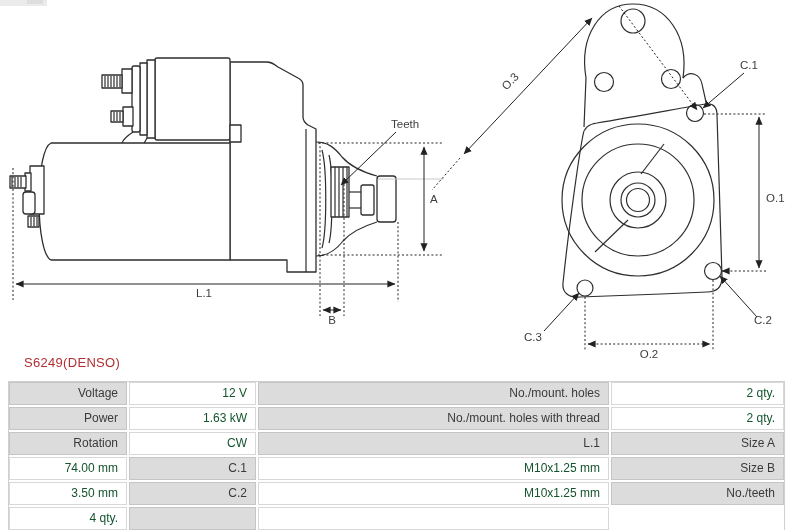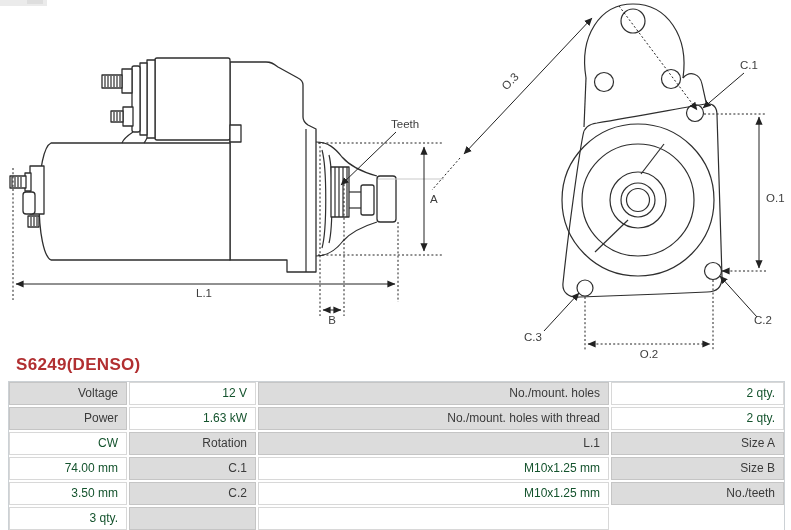--- a/index.html
+++ b/index.html
@@ -7,21 +7,21 @@
           font-family:"Liberation Sans",sans-serif;}
   .canvas svg{position:absolute;left:0;top:0;}
   
   .part{fill:#fff;stroke:#2e2e2e;stroke-width:1.3;stroke-linejoin:round;}
   .ln{fill:none;stroke:#2e2e2e;stroke-width:1.2;stroke-linejoin:round;}
   .dim{fill:none;stroke:#222;stroke-width:1;}
   .dot{stroke-dasharray:2 2.2;}
   .faint{stroke:#c9c9c9;stroke-width:1;}
   .dim-text{font-size:11.5px;fill:#3d3d3d;font-family:"Liberation Sans",sans-serif;}
   
-  .title{position:absolute;left:16px;top:355px;font-size:17px;font-weight:700;
+  .title{position:absolute;left:24px;top:355px;font-size:13px;font-weight:400;
          color:#b12f31;letter-spacing:.3px;}
   
   .spec{position:absolute;left:8px;top:381px;width:777px;display:grid;
         grid-template-columns:118px 127px 351px 173px;gap:2px;background:#fff;
         border:1px solid #ccd1d5;box-sizing:border-box;}
   .cell{height:23px;line-height:21px;font-size:12px;text-align:right;
         padding:0 8px;box-sizing:border-box;white-space:nowrap;overflow:hidden;}
   .lab{background:#dcdcdc;border:1px solid #c5c5c5;color:#3a3a3a;}
   .val{background:#fff;border:1px solid #d8d8d8;color:#14532d;}
 </style>
@@ -214,33 +214,33 @@
     <div class="cell lab">Voltage</div>
     <div class="cell val">12 V</div>
     <div class="cell lab">No./mount. holes</div>
     <div class="cell val">2 qty.</div>
 
     <div class="cell lab">Power</div>
     <div class="cell val">1.63 kW</div>
     <div class="cell lab">No./mount. holes with thread</div>
     <div class="cell val">2 qty.</div>
 
+    <div class="cell lab">Rotation</div>
     <div class="cell val">CW</div>
-    <div class="cell lab">Rotation</div>
     <div class="cell lab">L.1</div>
 
     <div class="cell lab">Size A</div>
     <div class="cell val">74.00 mm</div>
     <div class="cell lab">C.1</div>
     <div class="cell val">M10x1.25 mm</div>
 
     <div class="cell lab">Size B</div>
     <div class="cell val">3.50 mm</div>
     <div class="cell lab">C.2</div>
     <div class="cell val">M10x1.25 mm</div>
 
     <div class="cell lab">No./teeth</div>
-    <div class="cell val">3 qty.</div>
+    <div class="cell val">4 qty.</div>
     <div class="cell lab"></div>
     <div class="cell val"></div>
   </div>
 
 </div>
 
 </body></html>

